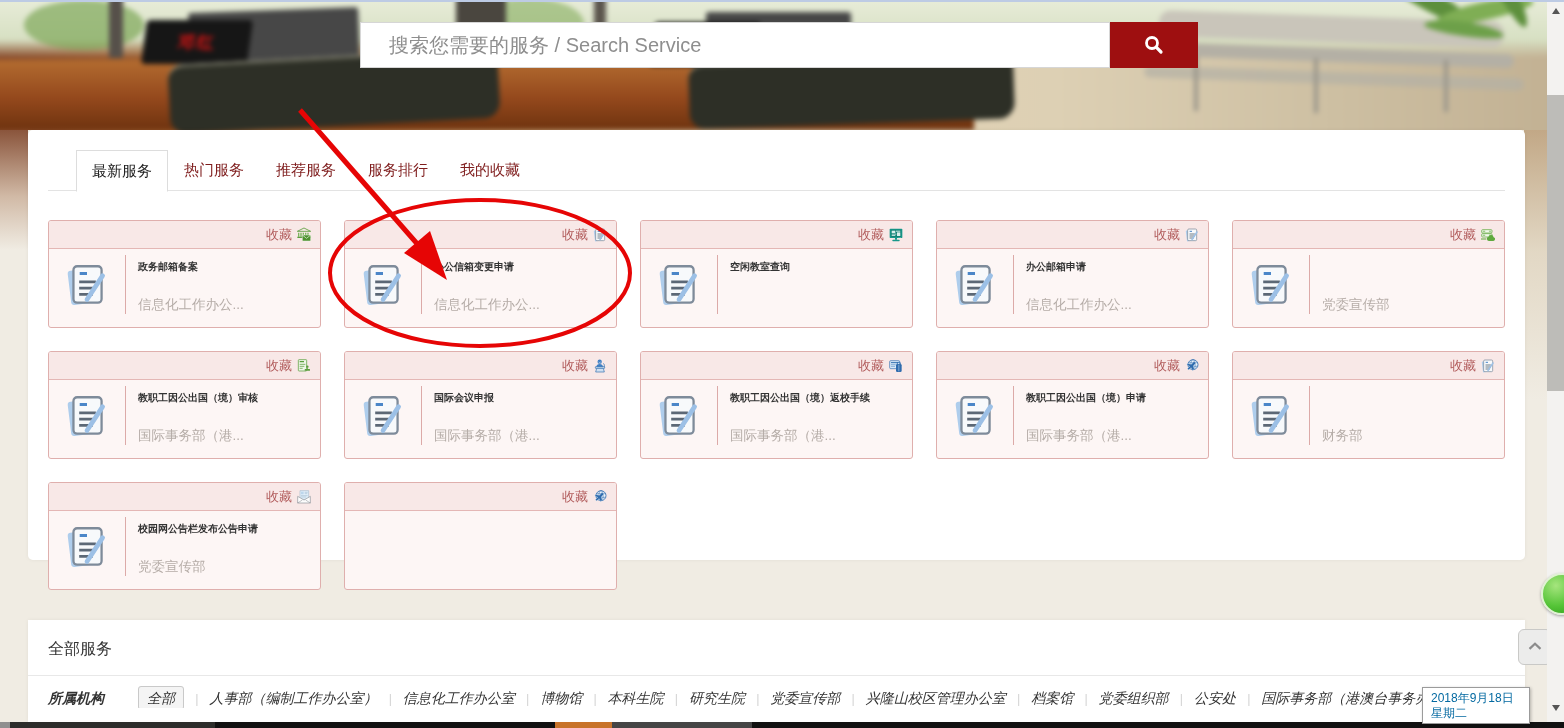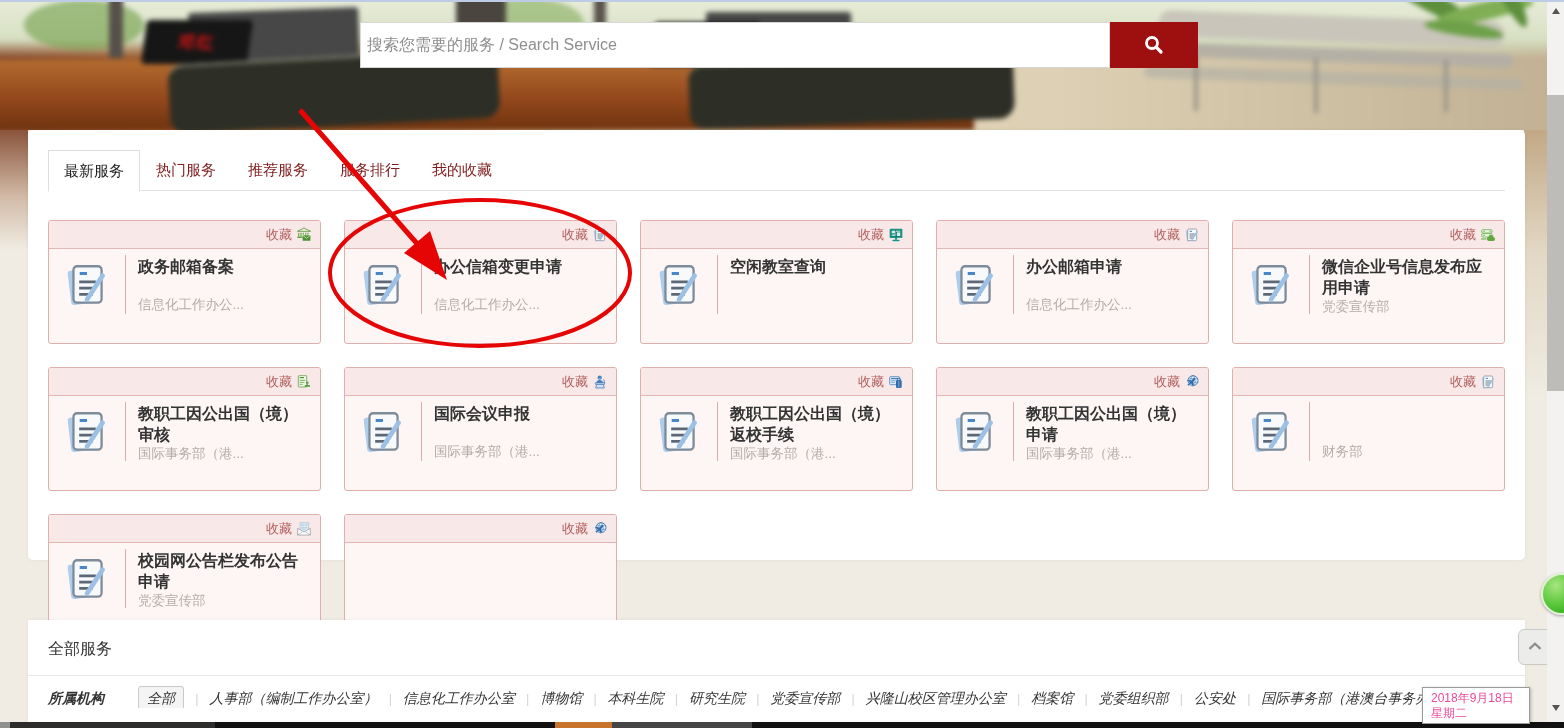--- a/index.html
+++ b/index.html
@@ -33,49 +33,49 @@
   .b-leg { position:absolute; width:4px; background:#9a968b; }
   .b-leaf { position:absolute; background:#5d8f3c; border-radius:50% 50% 50% 50%/60% 60% 40% 40%; }
 
   .side-fade-left { position:absolute; left:0; top:130px; width:28px; height:120px; z-index:1;
     background:linear-gradient(180deg, rgba(120,58,30,.85), rgba(150,90,50,.35) 55%, rgba(240,236,227,0)); }
   .side-fade-right { position:absolute; left:1524px; top:130px; width:24px; height:270px; z-index:1;
     background:linear-gradient(180deg, rgba(186,156,118,.85), rgba(205,185,150,.4) 45%, rgba(240,236,227,0)); }
 
   
   .searchbar { position:absolute; left:360px; top:22px; width:838px; height:46px; display:flex; z-index:20; }
-  .searchbar input { width:750px; height:46px; border:1px solid #d6d6d6; background:#fff; padding:0 6px;
-    font-size:16px; color:#333; outline:none; font-family:inherit; }
+  .searchbar input { width:750px; height:46px; border:1px solid #d6d6d6; background:#fff; padding:0 28px;
+    font-size:20px; color:#333; outline:none; font-family:inherit; }
   .searchbar input::placeholder { color:#8e8e8e; }
   .search-btn { width:88px; height:46px; background:#9e0f10; border:none; display:flex;
     align-items:center; justify-content:center; cursor:pointer; }
   .search-btn svg { width:24px; height:24px; }
 
   
   .panel { position:absolute; left:28px; top:130px; width:1497px; height:430px; background:#fff;
     border-radius:5px; z-index:10; box-shadow:0 0 4px rgba(0,0,0,.06); }
 
   .tabs { position:absolute; left:20px; top:20px; height:41px; display:flex; align-items:stretch; z-index:2; }
   .tab { padding:0 15px; font-size:15px; color:#7f1d1d; display:flex; align-items:center; cursor:pointer;
     border:1px solid transparent; background:transparent; }
-  .tab.active { border:1px solid #ddd; border-bottom:1px solid #fff; background:#fff; color:#222; margin-bottom:-1px; }
+  .tab.active { border:1px solid #ddd; border-bottom:1px solid #fff; background:#fff; color:#222; margin-bottom:-1px;margin-left:28px; }
   .tabs-rule { position:absolute; left:20px; right:20px; top:60px; height:1px; background:#e3e3e3; }
 
   .cards { position:absolute; left:20px; top:90px; width:1460px; display:flex; flex-wrap:wrap; gap:23px; }
-  .card { width:273px; height:124px; border:1px solid #dfafad; border-radius:3px; background:#fdf6f5; overflow:hidden; }
+  .card { width:273px; height:108px; border:1px solid #dfafad; border-radius:3px; background:#fdf6f5; overflow:hidden; }
   .card-head { height:28px; background:#f8e8e7; border-bottom:1px solid #e4b7b5; display:flex;
     align-items:center; justify-content:flex-end; padding:0 8px; gap:4px; }
   .fav-label { font-size:13px; color:#b25d5d; }
   .fav-star { width:16px; height:16px; }
   .card-body { position:relative; height:71px; display:flex; }
   .card-iconwrap { width:76px; display:flex; align-items:center; justify-content:center; flex:none; }
   .card-iconwrap svg { width:50px; height:50px; }
   .card-vline { position:absolute; left:76px; top:6px; bottom:6px; width:1px; background:#dcaaa8; }
   .card-text { flex:1; padding:7px 8px 6px 13px; display:flex; flex-direction:column; overflow:hidden; }
-  .card-title { font-size:16px; font-weight:bold; color:#333; line-height:21px; }
+  .card-title { font-size:10px; font-weight:bold; color:#333; line-height:21px; }
   .card-dept { font-size:13.5px; color:#b5aca7; line-height:18px; margin-top:auto;
     white-space:nowrap; overflow:hidden; }
 
   
   .annotation { position:absolute; left:0; top:0; width:1564px; height:728px; z-index:30; pointer-events:none; }
 
   
   .panel2 { position:absolute; left:28px; top:620px; width:1497px; height:102px; background:#fff;
     z-index:10; box-shadow:0 0 4px rgba(0,0,0,.06); }
   .all-title { padding:19px 20px 15px 20px; font-size:16px; color:#333; }
@@ -101,21 +101,21 @@
   .back-top svg { width:22px; height:22px; }
 
   .qq-badge { position:absolute; left:1541px; top:573px; width:42px; height:42px; border-radius:50%;
     background:radial-gradient(circle at 34% 28%, #a6e57e, #55c437 55%, #2f9e1d 95%);
     border:2px solid #dff2d2; box-shadow:0 1px 3px rgba(0,0,0,.35); z-index:26;
     color:#fff; font-weight:bold; font-size:13px; }
   .qq-badge span { position:absolute; left:5px; top:4px; text-shadow:0 1px 1px rgba(0,0,0,.4);margin-left:44px; }
 
   .clock-tip { position:absolute; left:1422px; top:687px; width:108px; height:37px; background:#fff;
     border:1px solid #9b9b9b; box-shadow:1px 1px 3px rgba(0,0,0,.25); z-index:40;
-    font-size:12px; color:#ec4899; padding:3px 8px; line-height:15px; }
+    font-size:12px; color:#0369a1; padding:3px 8px; line-height:15px; }
 
   
   .taskbar { position:absolute; left:0; bottom:0; width:1564px; height:6px; background:#111; z-index:35; }
   .tb-seg { position:absolute; top:0; height:6px; }
 </style>
 </head>
 <body>
 
 <svg width="0" height="0" style="position:absolute" aria-hidden="true">
   <symbol id="ic-search" viewBox="0 0 24 24">
@@ -348,21 +348,20 @@
           </svg>
     </div>
     <div class="card-body">
       <div class="card-iconwrap">
         <svg>
               <use href="#ic-doc-edit"></use>
             </svg>
       </div>
       <div class="card-vline"></div>
       <div class="card-text">
-        <div class="card-title">微信企业号信息发布应用申请</div>
         <div class="card-dept">党委宣传部</div>
       </div>
     </div>
   </div>
       <div class="card">
     <div class="card-head">
       <span class="fav-label">收藏</span>
       <svg class="fav-star">
             <use href="#ic-doc-stamp"></use>
           </svg>

